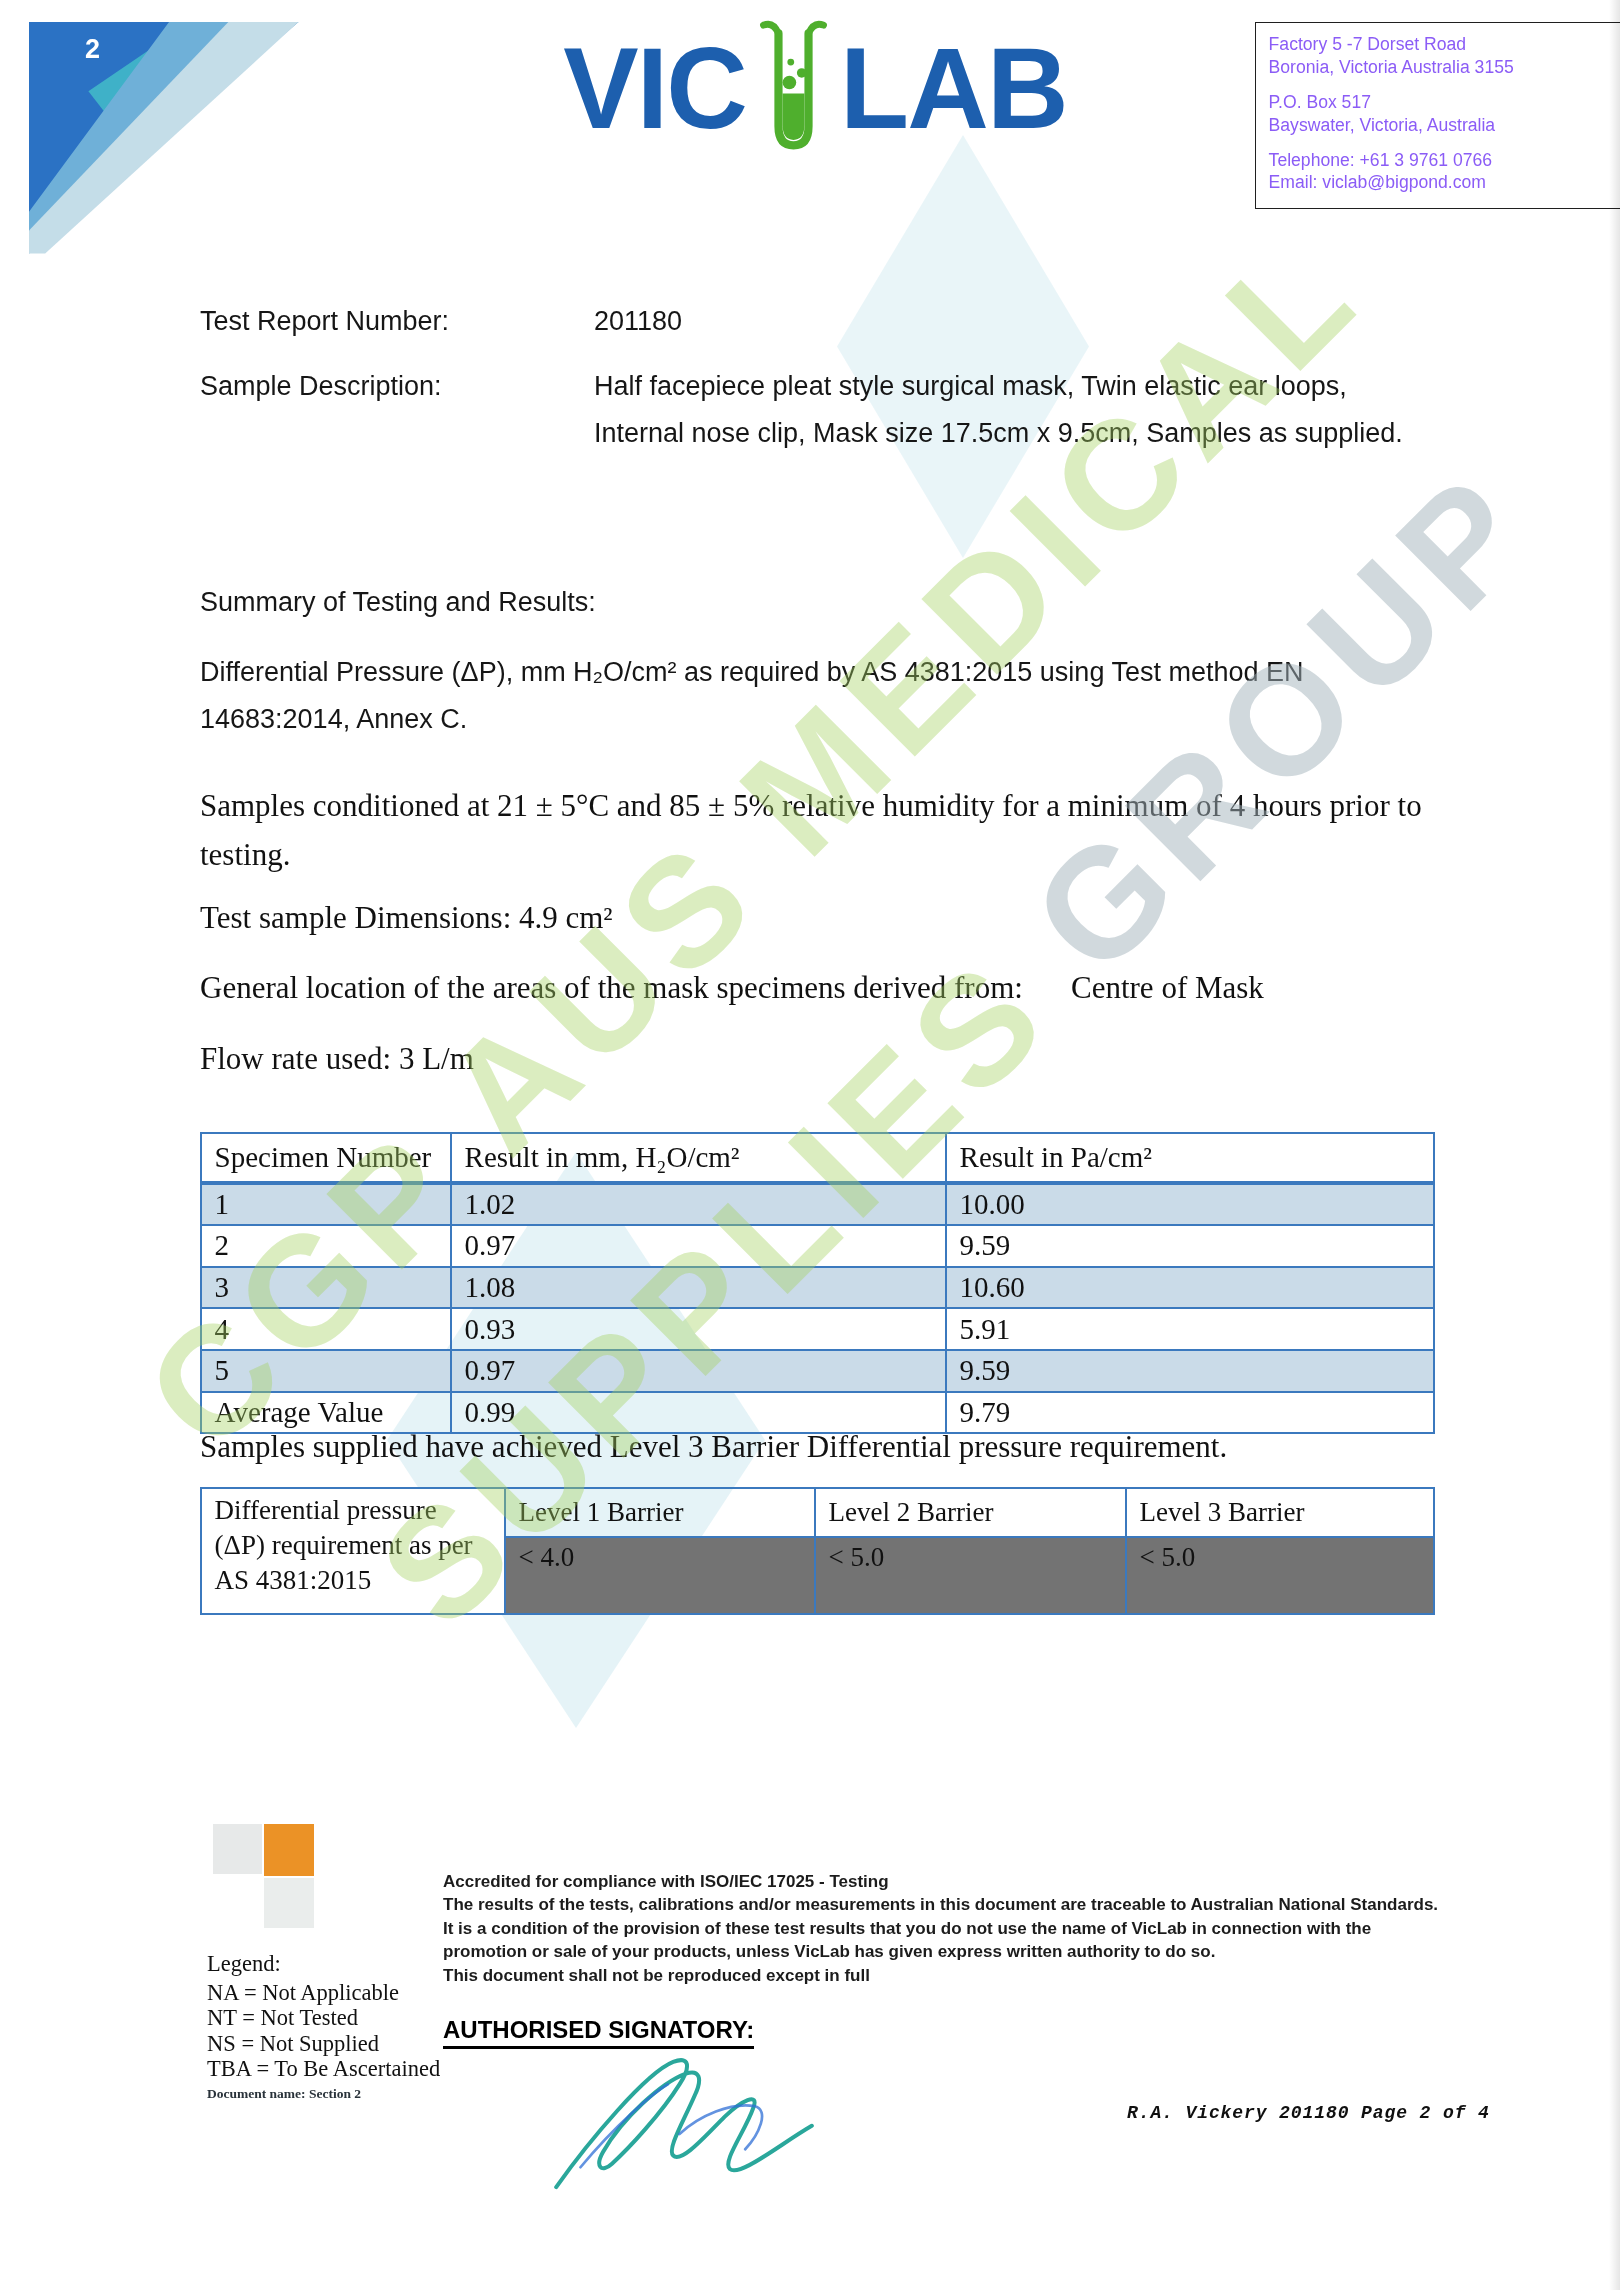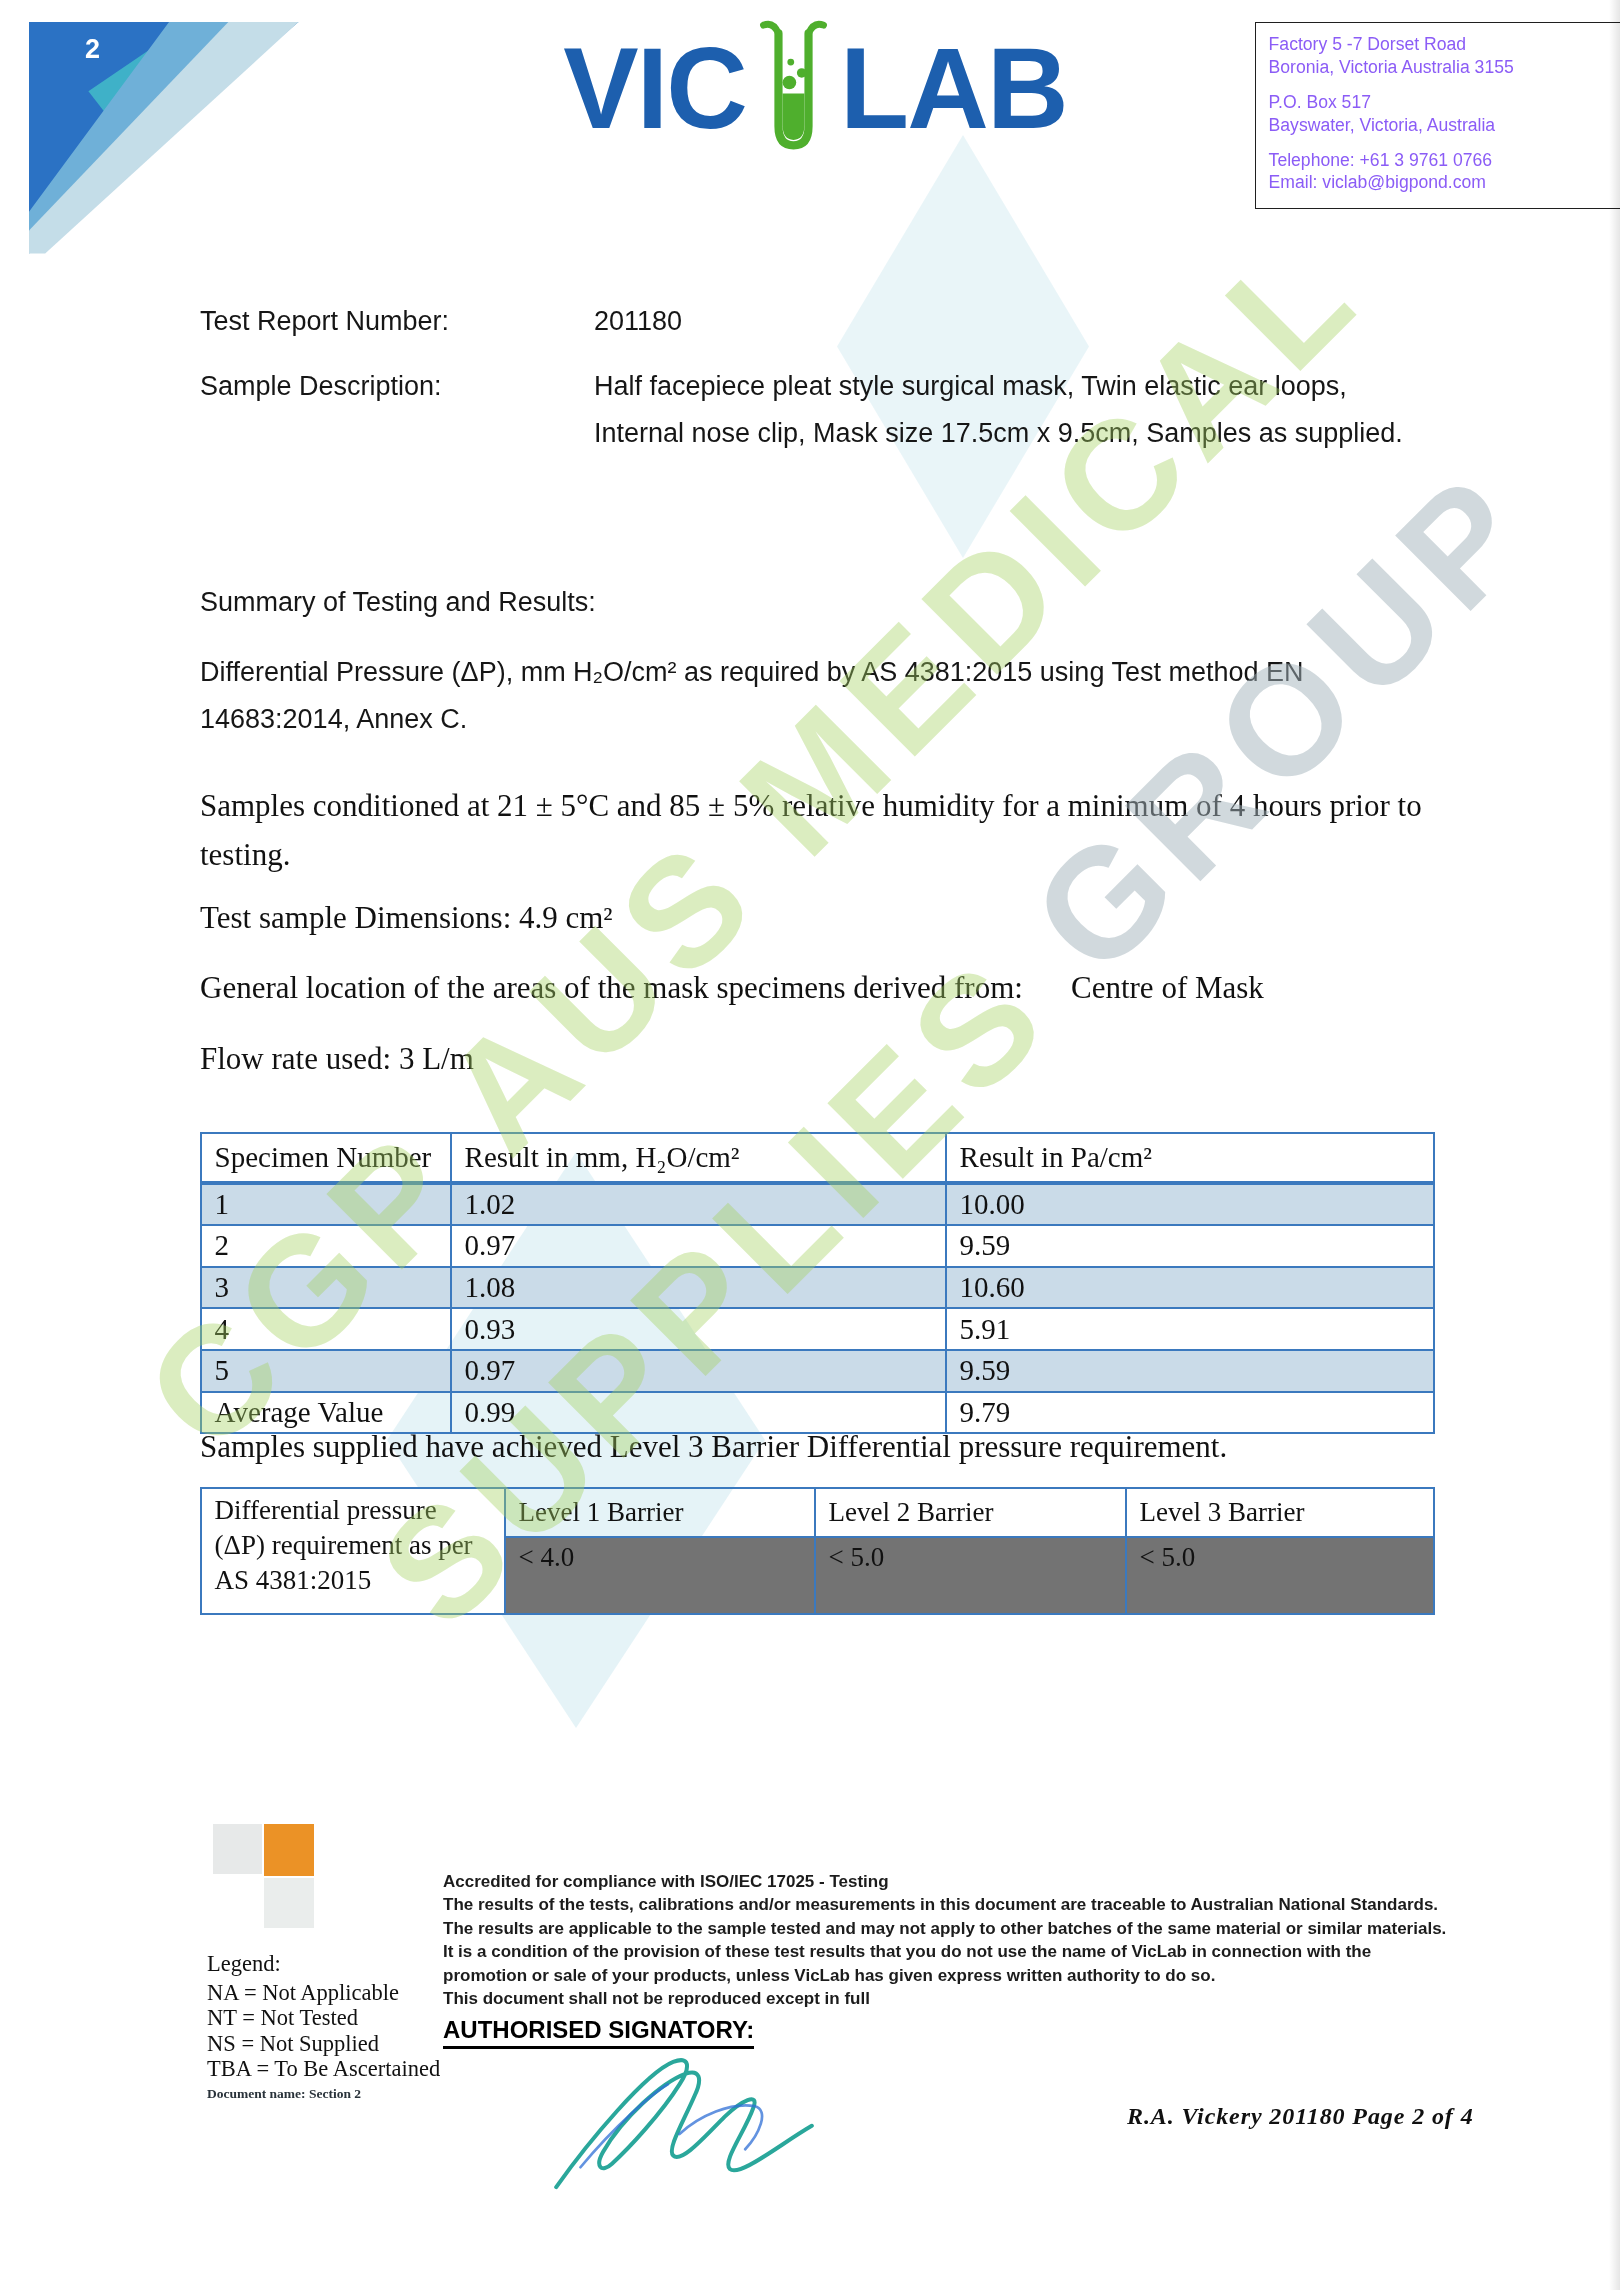--- a/index.html
+++ b/index.html
@@ -51,22 +51,22 @@
       clip-path:polygon(50% 0,100% 50%,50% 100%,0 50%);}
   
   .nata-sq{z-index:2;}
   #acc{left:443px;top:1870px;z-index:3;font-size:17px;font-weight:600;line-height:23.4px;color:#1c1c1c;white-space:nowrap;}
   #auth{left:443px;top:2016px;z-index:3;font-size:24px;font-weight:900;color:#000;
         border-bottom:3.6px solid #000;padding-bottom:1.8px;}
   .legend{font-family:"Liberation Serif","DejaVu Serif",serif;font-size:22.5px;color:#111;white-space:nowrap;z-index:3;}
   #docname{left:207px;top:2086px;font-family:"Liberation Serif","DejaVu Serif",serif;
         font-size:13.5px;font-weight:700;color:#29323a;z-index:3;}
   #sig{left:540px;top:2050px;z-index:3;}
-  #script-footer{left:1127px;top:2103px;font-family:Liberation Serif, serif;font-style:italic;font-weight:700;
-        font-size:24px;color:#101010;z-index:3;letter-spacing:0.9px;}
+  #script-footer{left:1127px;top:2103px;font-family:Liberation Mono, monospace;font-style:italic;font-weight:700;
+        font-size:18px;color:#101010;z-index:3;letter-spacing:0.9px;}
   #edge-shade{right:0;top:0;width:10.8px;height:100%;background:linear-gradient(to left,rgba(0,0,0,.10),rgba(0,0,0,0));z-index:6;}
 </style>
 </head>
 <body>
 
 <div id="page">
 
   <div class="wm-diamond abs" style="left:837px;top:135px;width:252px;height:423px;background:rgba(120,195,212,0.16);"></div>
   <div class="wm-diamond abs" style="left:387px;top:1152px;width:378px;height:576px;background:rgba(110,190,210,0.18);"></div>
 
@@ -192,21 +192,20 @@
   </tbody>
     </table>
 
   <div class="abs nata-sq" style="left:213px;top:1824px;width:49px;height:50px;background:#e7e9e9;"></div>
   <div class="abs nata-sq" style="left:264px;top:1824px;width:50px;height:52px;background:#eb9226;"></div>
   <div class="abs nata-sq" style="left:264px;top:1878px;width:50px;height:50px;background:#eaedec;"></div>
 
   <div id="acc" class="abs">
     <div>Accredited for compliance with ISO/IEC 17025 - Testing</div>
     <div>The results of the tests, calibrations and/or measurements in this document are traceable to Australian National Standards.</div>
-    <div>The results are applicable to the sample tested and may not apply to other batches of the same material or similar materials.</div>
     <div>It is a condition of the provision of these test results that you do not use the name of VicLab in connection with the</div>
     <div>promotion or sale of your products, unless VicLab has given express written authority to do so.</div>
     <div>This document shall not be reproduced except in full</div>
   </div>
 
   <div id="auth" class="abs">AUTHORISED SIGNATORY:</div>
 
   <div class="abs legend" style="left:207px;top:1951px;">Legend:</div>
   <div class="abs legend" style="left:207px;top:1980px;">NA = Not Applicable</div>
   <div class="abs legend" style="left:207px;top:2005px;">NT = Not Tested</div>

